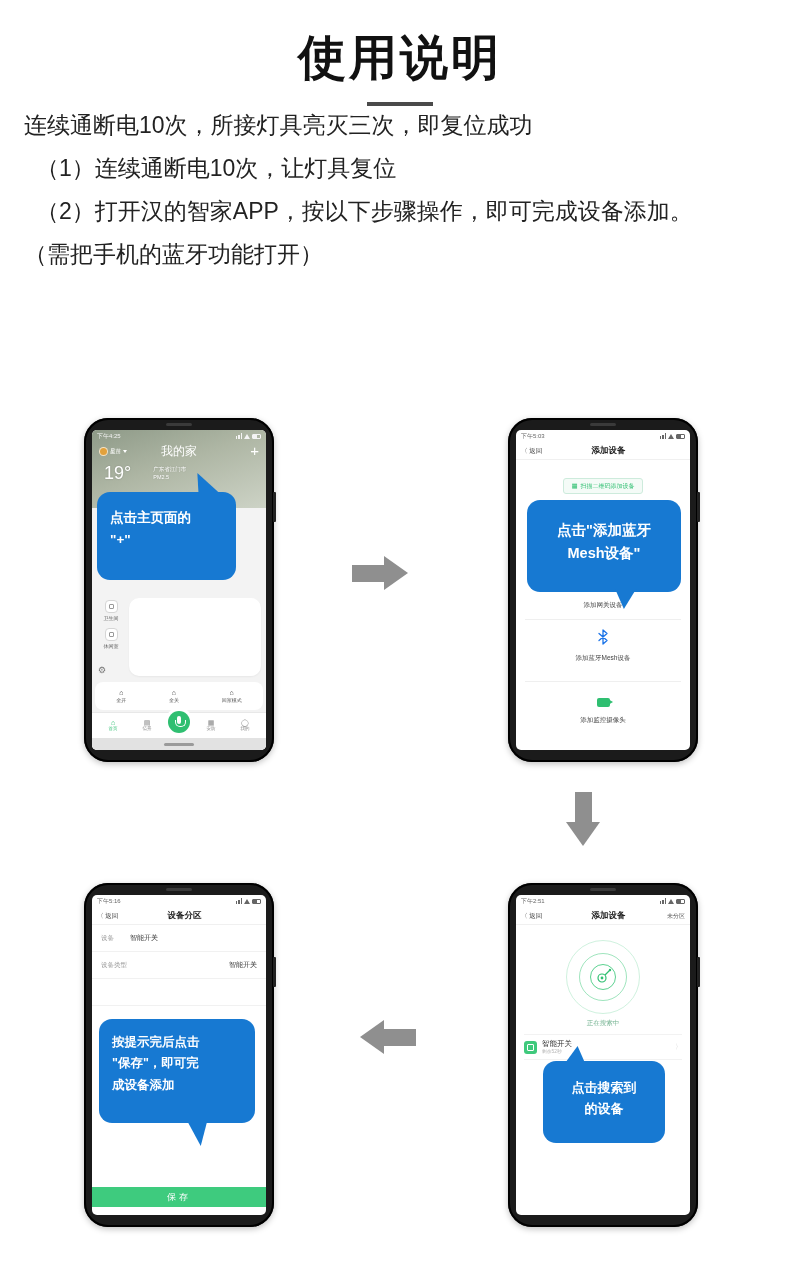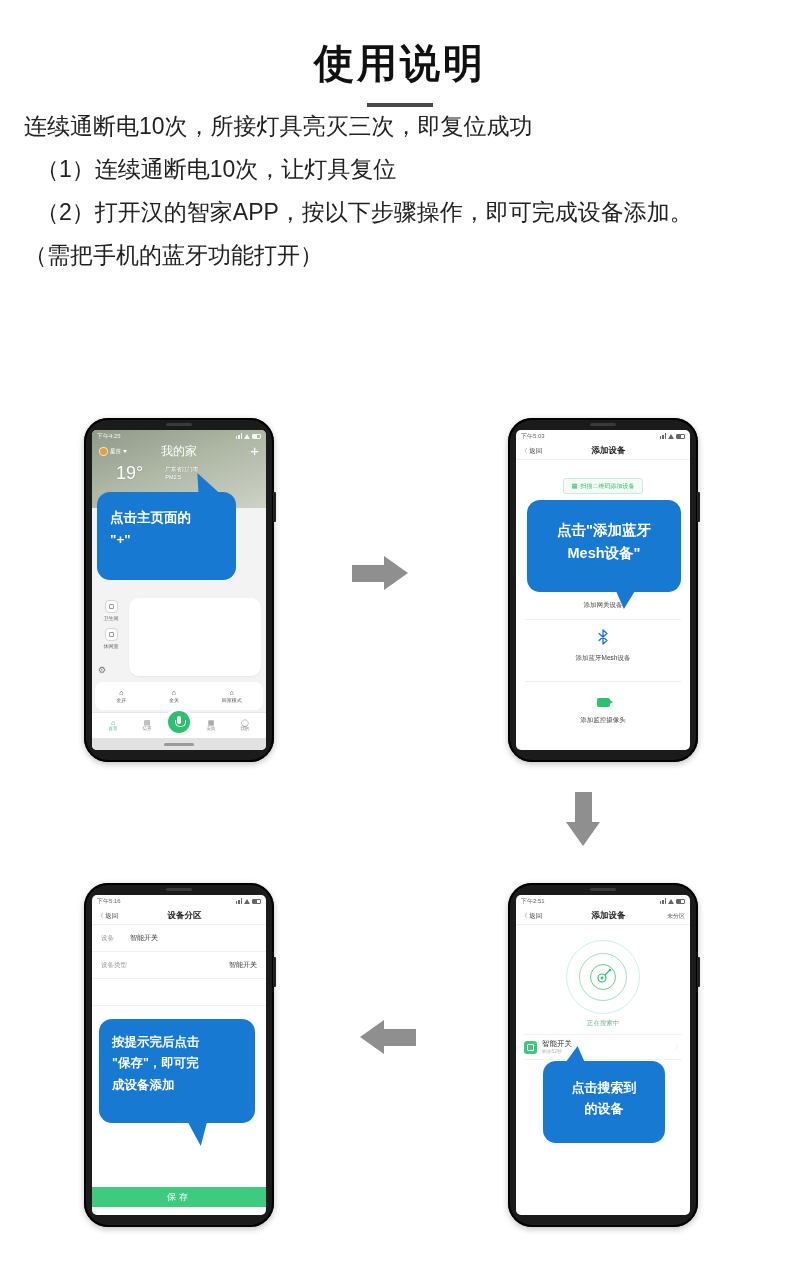--- a/index.html
+++ b/index.html
@@ -1,21 +1,21 @@
 <!DOCTYPE html>
 <html><head>
 <meta charset="utf-8">
 <style>
   *{box-sizing:border-box;margin:0;padding:0;}
   html,body{background:#fff;}
   body{font-family:"Liberation Sans","DejaVu Sans",sans-serif;color:#1a1a1a;}
   .page{position:relative;width:800px;height:1264px;margin:0 auto;background:#fff;overflow:hidden;}
 
   
-  .title{font-size:40px;font-weight:bold;text-align:center;margin-top:36px;letter-spacing:3px;color:#111;}
+  .title{font-size:48px;font-weight:bold;text-align:center;margin-top:26px;letter-spacing:3px;color:#111;}
   .title-underline{width:66px;height:4px;background:#4a4a4a;margin:12px auto 0;}
   .s-heading{font-size:25px;font-weight:bold;color:#111;margin:34px 24px 6px;}
   .s-body{font-size:23px;color:#222;margin:4px 24px 8px;}
   .step{font-size:23px;color:#222;margin:12px 24px 0 36px;}
   .note{font-size:23px;color:#222;margin:12px 24px 0 24px;}
 
   
   .figures{position:absolute;top:408px;left:0;width:800px;height:856px;}
 
   .phone{position:absolute;width:190px;height:344px;background:#1b1b1b;border-radius:24px;padding:12px 8px;box-shadow:inset 0 0 0 2px #000,0 2px 6px rgba(0,0,0,.25);}
@@ -57,21 +57,21 @@
   .p4-bubble::before{content:"";position:absolute;bottom:-23px;left:90px;border-left:10px solid transparent;border-right:10px solid transparent;border-top:25px solid #1779d2;transform:skewX(8deg);}
 
   
   .p1-header{position:absolute;top:0;left:0;right:0;height:78px;background:linear-gradient(160deg,#8e9a88 0%,#aeb6a4 45%,#cdd3c6 100%);}
   .p1-titlebar{position:relative;display:flex;align-items:center;padding:0 7px;margin-top:15px;height:12px;}
   .p1-user{display:flex;align-items:center;gap:2px;font-size:5.5px;color:#fff;z-index:2;}
   .avatar{width:9px;height:9px;border-radius:50%;background:#e2a13c;display:inline-block;border:1px solid rgba(255,255,255,.7);}
   .caret{width:0;height:0;border-left:2.5px solid transparent;border-right:2.5px solid transparent;border-top:3px solid #fff;}
   .p1-home{position:absolute;left:0;right:0;text-align:center;font-size:12px;color:#fff;}
   .p1-plus{margin-left:auto;font-size:15px;color:#fff;z-index:2;line-height:10px;}
-  .p1-weather{display:flex;gap:22px;color:#fff;padding:0 24px;margin-top:7px;align-items:flex-start;text-shadow:0 0 2px rgba(0,0,0,.2);}
+  .p1-weather{display:flex;gap:22px;color:#fff;padding:0 12px;margin-top:7px;align-items:flex-start;text-shadow:0 0 2px rgba(0,0,0,.2);}
   .p1-temp{font-size:18px;font-weight:300;line-height:1;}
   .p1-loc{font-size:5.5px;line-height:1.45;padding-top:2px;}
   .p1-body{position:absolute;top:78px;bottom:0;left:0;right:0;background:#f3f3f3;}
   .p1-card{position:absolute;top:90px;left:37px;right:5px;height:78px;background:#fff;border-radius:10px;box-shadow:0 1px 2px rgba(0,0,0,.05);}
   .p1-room{position:absolute;left:3px;width:32px;text-align:center;z-index:2;}
   .ricon{display:block;margin:0 auto;width:13px;height:13px;background:#fff;border:1px solid #d5d5d5;border-radius:4px;position:relative;}
   .ricon::after{content:"";position:absolute;inset:3px;border:1px solid #999;border-radius:1px;}
   .rlabel{display:block;font-size:5px;color:#555;margin-top:2px;}
   .p1-gear{position:absolute;left:6px;top:158px;font-size:9px;color:#777;line-height:1;}
   .p1-short{position:absolute;left:3px;right:3px;top:174px;height:28px;background:#fff;border-radius:8px;display:flex;justify-content:space-around;align-items:center;}

